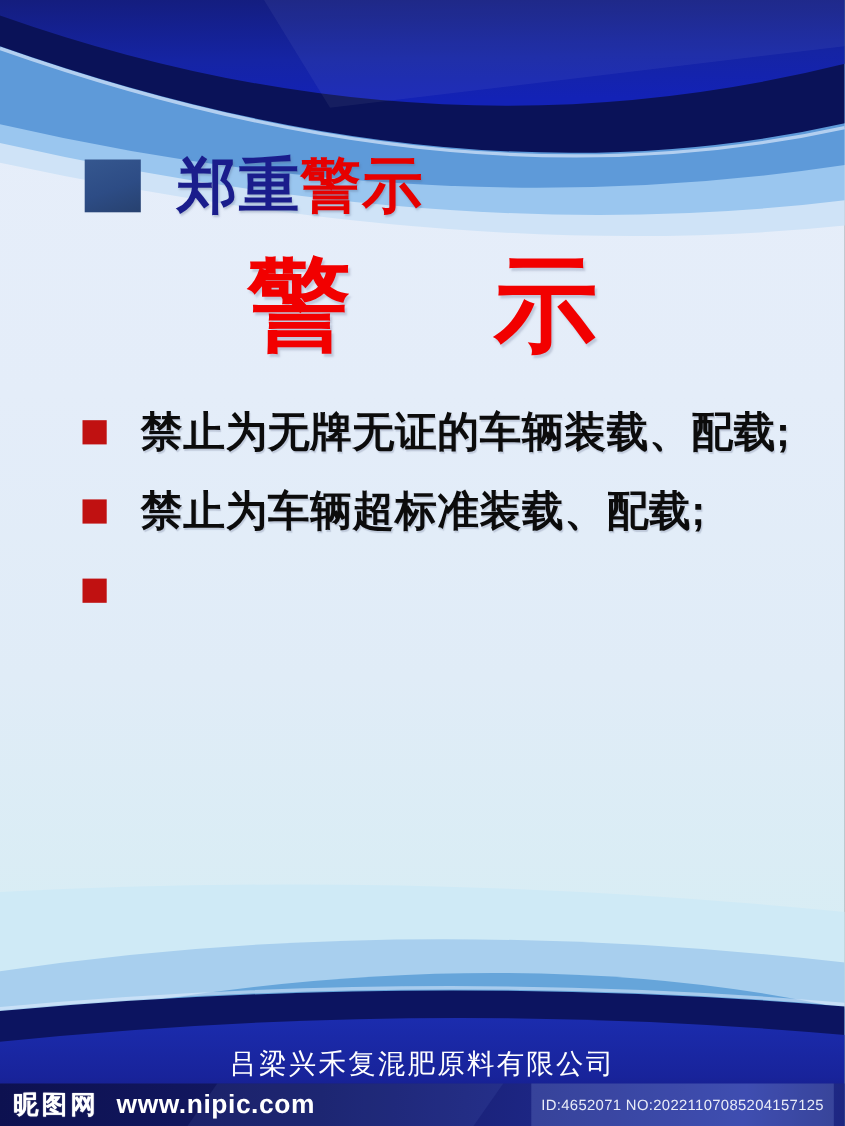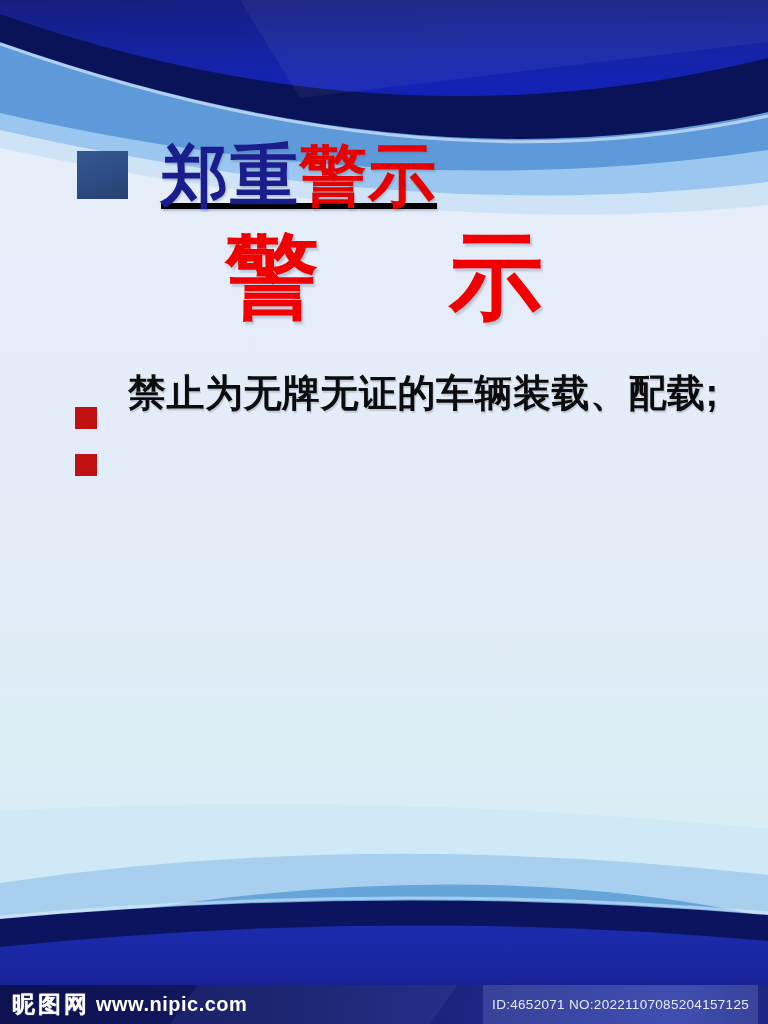--- a/index.html
+++ b/index.html
@@ -19,42 +19,41 @@
     position:absolute;top:141px;left:77px;
     display:flex;align-items:center;
     z-index:5;
   }
   .hdr-square{
     width:51px;height:48px;flex:0 0 51px;
     background:linear-gradient(160deg,#35578f 0%,#2d4c85 55%,#27416f 100%);
   }
   .hdr-title{
     margin-left:33px;
-    font-size:68px;font-weight:800;line-height:1;
+    font-size:55px;font-weight:800;line-height:1;
     letter-spacing:1px;white-space:nowrap;
     text-shadow:1px 2px 2px rgba(90,105,140,0.35);
-    text-decoration:underline;
   }
   .hdr-zhengzhong{color:#1a1d8c;}
   .hdr-jingshi{color:#e60000;}
 
   .big-title{
     position:absolute;top:230px;left:0;width:100%;
     display:flex;justify-content:center;gap:130px;
     font-size:94px;font-weight:800;line-height:1;
     color:#f20000;
     text-shadow:2px 3px 2px rgba(120,130,160,0.35);
     z-index:4;
   }
 
   .w-list{
     position:absolute;top:357px;left:75px;width:645px;
     z-index:4;
   }
-  .w-item{display:flex;align-items:flex-end;}
+  .w-item{display:flex;align-items:flex-start;}
   .w-bullet{
     width:22px;height:22px;flex:0 0 22px;
     margin-top:25px;
     background:#c01111;
   }
   .w-text{
     margin-left:31px;
     font-size:38px;line-height:72px;
     font-weight:600;color:#0c0c0c;
     letter-spacing:0.5px;
@@ -82,22 +81,22 @@
     transform:skewX(-35deg);
   }
   .wm-logo-zh{
     margin-left:12px;
     color:#ffffff;font-size:23px;font-weight:800;letter-spacing:3px;
     text-shadow:0 0 1px #ffffff;
     position:relative;
     text-align:center;
   }
   .wm-logo-url{
-    margin-left:6px;
-    color:#ffffff;font-size:20px;font-weight:700;letter-spacing:0.5px;
+    margin-left:16px;
+    color:#ffffff;font-size:24px;font-weight:700;letter-spacing:0.5px;
     position:relative;
   }
   .wm-id{
     margin-left:auto;margin-right:10px;
     color:#e9ecf8;font-size:13.5px;letter-spacing:0.3px;
     background:rgba(150,172,235,0.22);
     padding:16px 9px;border-radius:2px;
     position:relative;
   }
 </style>
@@ -133,39 +132,44 @@
     <span>示</span>
   </div>
 
   <div class="w-list">
     <div class="w-item">
       <span class="w-bullet"></span>
       <span class="w-text">禁止为无牌无证的车辆装载、配载;</span>
     </div>
     <div class="w-item">
       <span class="w-bullet"></span>
+      <span class="w-text">禁止为车辆超标准装载、配载;</span>
+    </div>
+    <div class="w-item">
+      <span class="w-bullet"></span>
     </div>
   </div>
 
   <svg class="deco bottom-waves" viewBox="0 0 768 235" preserveAspectRatio="none">
     <defs>
       <linearGradient id="gBot" x1="0" y1="0" x2="0" y2="1">
         <stop offset="0" stop-color="#1b2cae"></stop>
         <stop offset="0.55" stop-color="#18239a"></stop>
         <stop offset="1" stop-color="#10166a"></stop>
       </linearGradient>
     </defs>
     <path d="M0,22 Q380,2 768,40 V235 H0 Z" fill="#cfeaf6"></path>
     <path d="M0,94 Q360,40 768,86 V235 H0 Z" fill="#a8cfee"></path>
     <path d="M0,146 Q430,55 768,128 V235 H0 Z" fill="#66a5da"></path>
     <path d="M0,128 Q390,92 768,124" fill="none" stroke="#e8f2ff" stroke-width="3" opacity="0.5"></path>
     <path d="M0,130 Q390,95 768,126 V235 H0 Z" fill="#0c1460"></path>
     <path d="M0,158 Q390,118 768,152 V235 H0 Z" fill="url(#gBot)"></path>
   </svg>
 
+  <div class="company">吕梁兴禾复混肥原料有限公司</div>
 
   <div class="wm-bar">
     <div class="wm-streak"></div>
     <span class="wm-logo-zh">昵图网</span>
     <span class="wm-logo-url">www.nipic.com</span>
     <span class="wm-id">ID:4652071 NO:20221107085204157125</span>
   </div>
 
 </div>
 

